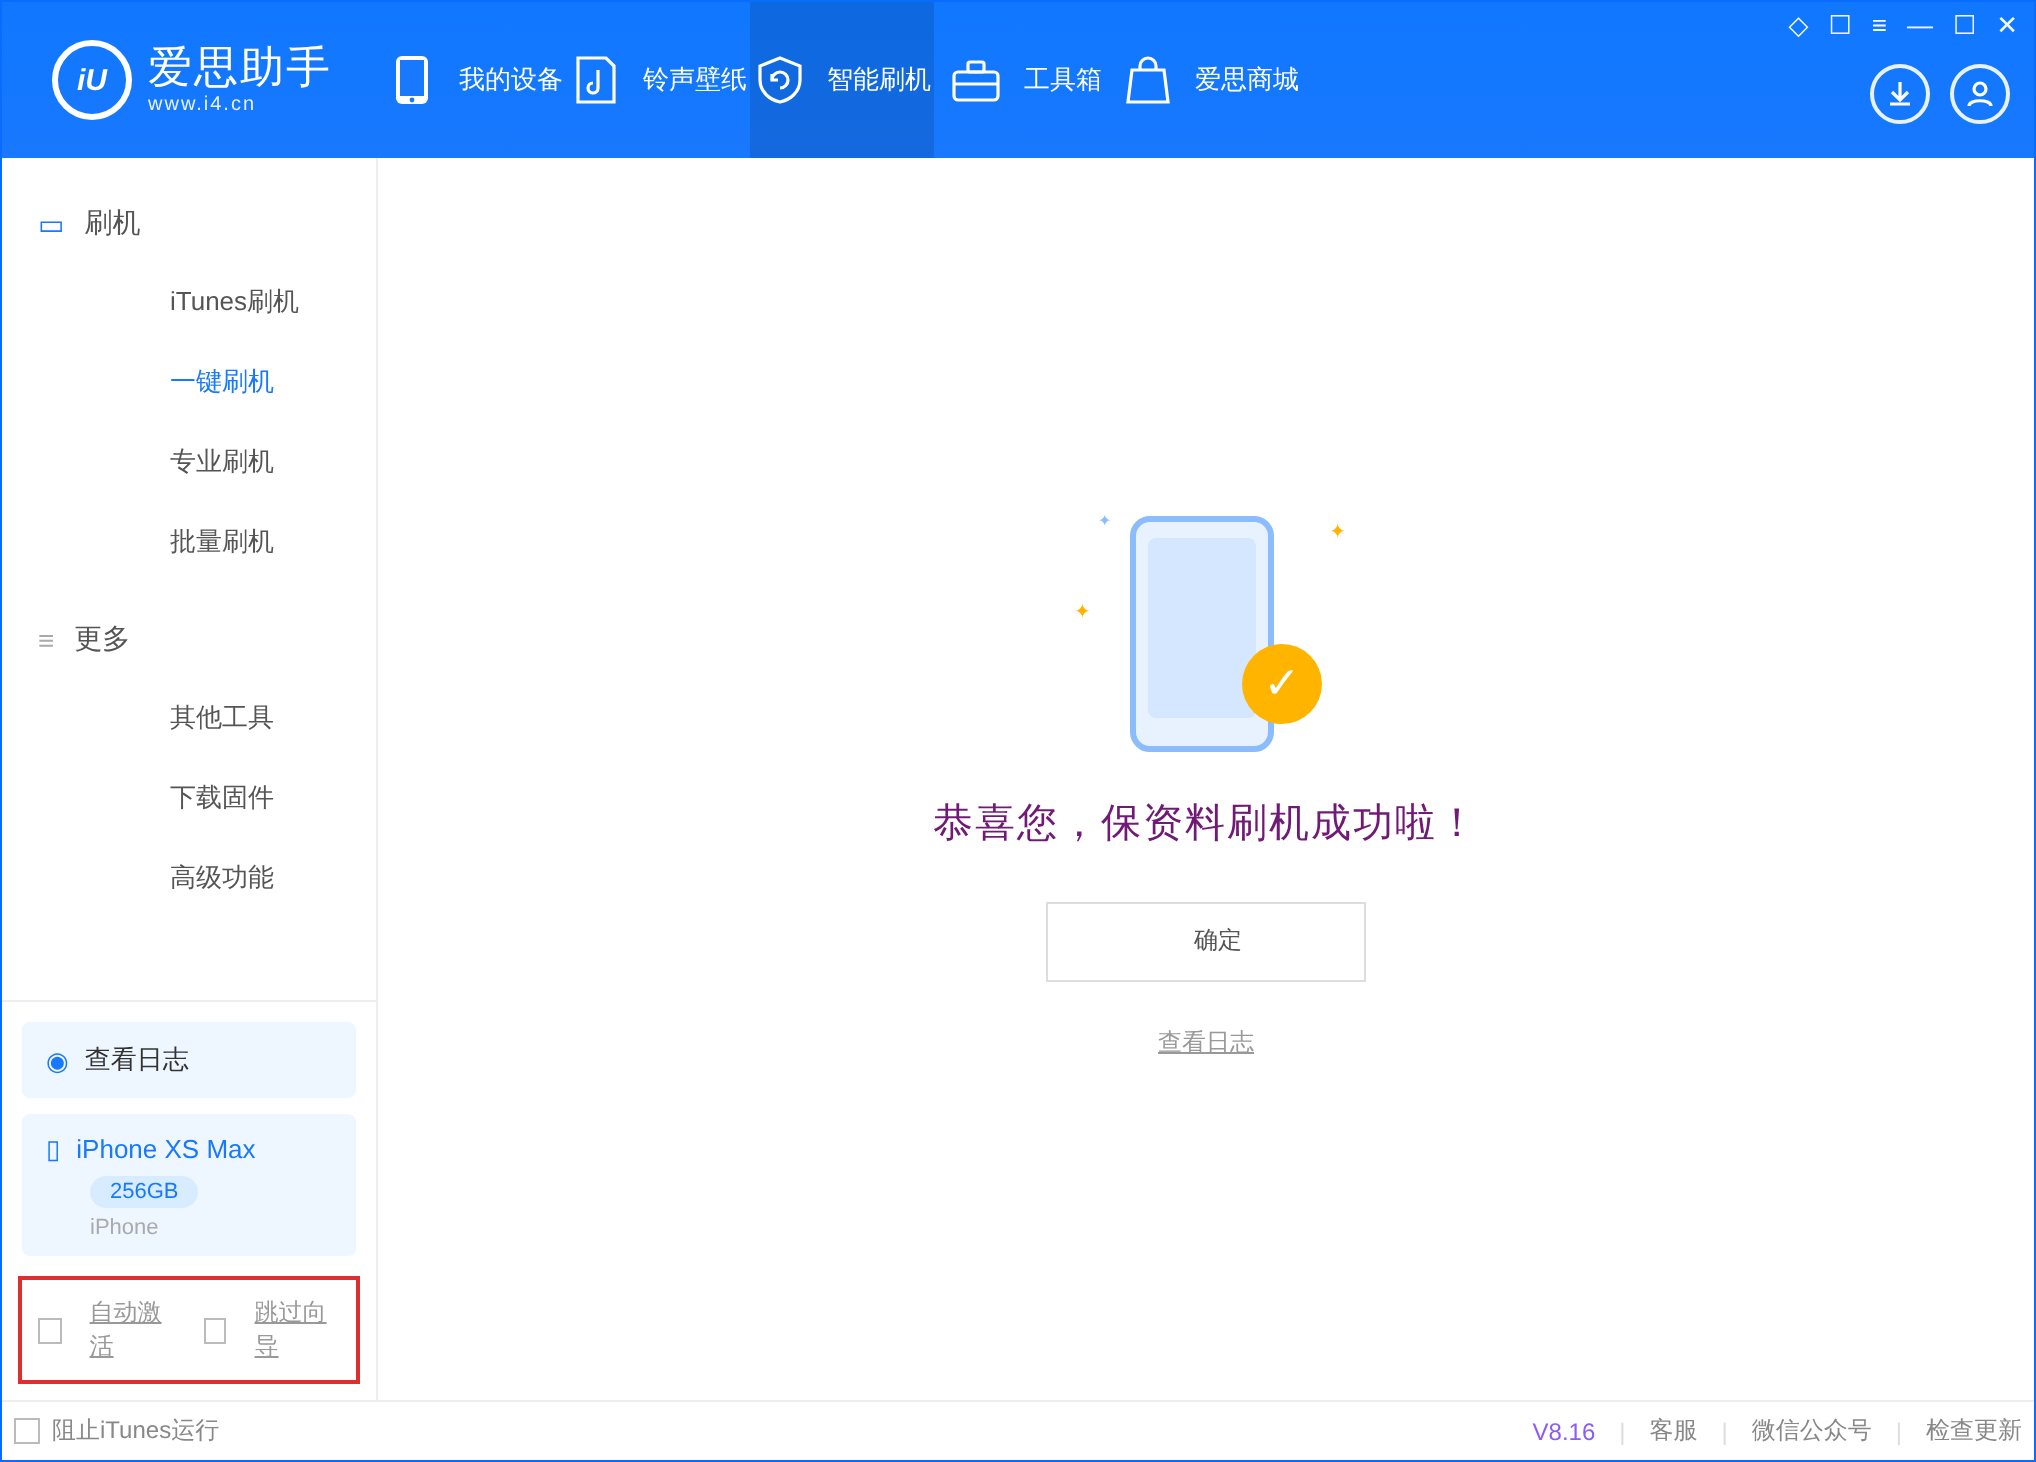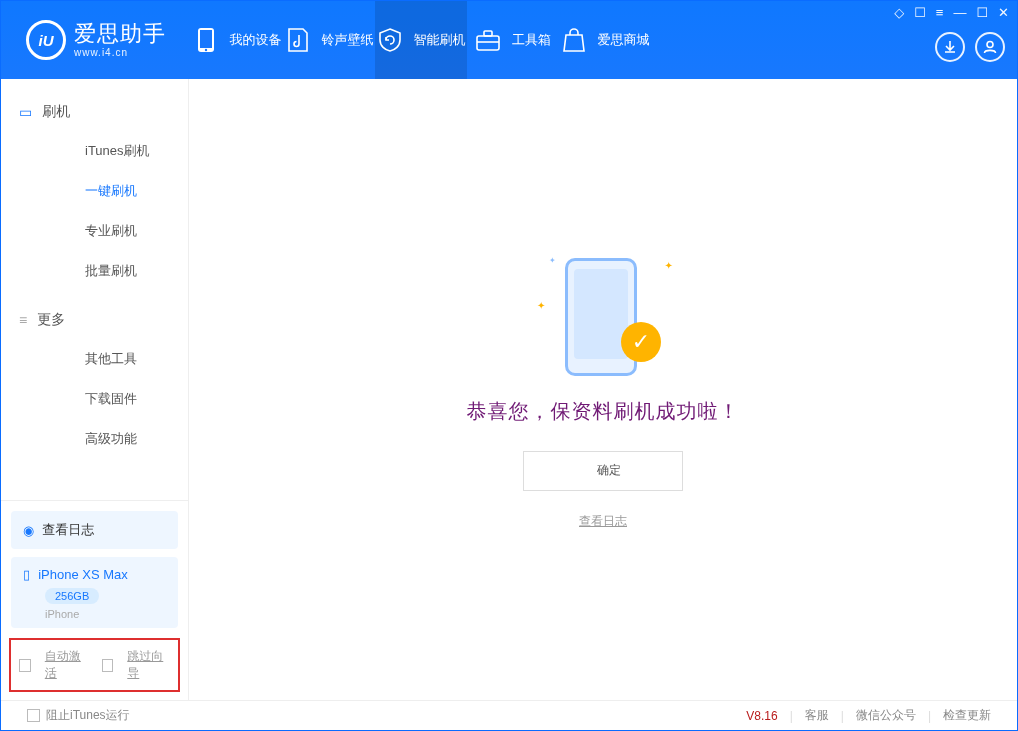--- a/index.html
+++ b/index.html
@@ -35,25 +35,25 @@
 .chk { width: 13px; height: 13px; border: 1px solid #bbb; display: inline-block; }
 .main { flex: 1; display: flex; flex-direction: column; align-items: center; justify-content: center; gap: 18px; }
 .success-img { width: 120px; height: 130px; position: relative; }
 .phone-shape { position: absolute; left: 22px; top: 8px; width: 72px; height: 118px; border: 3px solid #8bbcfd; border-radius: 10px; background: #e8f2ff; }
 .phone-inner { position: absolute; inset: 8px 6px 14px; background: #d4e7ff; border-radius: 4px; }
 .check-badge { position: absolute; right: 2px; bottom: 18px; width: 40px; height: 40px; background: #ffb400; border-radius: 50%; display:flex; align-items:center; justify-content:center; color:#fff; font-size:22px; }
 .sparkle { position:absolute; color:#ffb400; font-size:10px; }
 .success-text { font-size: 20px; color: #701a75; letter-spacing: 1px; }
 .ok-btn { width: 160px; height: 40px; border: 1px solid #ddd; background: #fff; color: #555; font-size: 12px; cursor: pointer; display:flex; align-items:center; justify-content:center; margin-top:8px;padding-left:12px; }
 .log-link { font-size: 12px; color: #999; text-decoration: underline; cursor: pointer; margin-top: 4px; }
-.footer { height: 30px; border-top: 1px solid #eee; display: flex; align-items: center; padding: 0 26px; font-size: 12px; color: #888; }
+.footer { height: 30px; border-top: 1px solid #eee; display: flex; align-items: center; padding: 0 6px; font-size: 12px; color: #888; }
 .footer-left { display: flex; align-items: center; gap: 6px; }
 .footer-right { margin-left: auto; display: flex; align-items: center; gap: 12px; }
 .footer-right .sep { color: #ddd; }
-.version { color: #b91c1c; }
+.version { color: #8b5cf6; }
 .footer-link { cursor: pointer; }
 svg { display: block; }
 </style>
 </head>
 <body>
 
 <div class="app-window">
   <div class="header">
     <div class="logo-area">
       <div class="logo-mark">iU</div>

